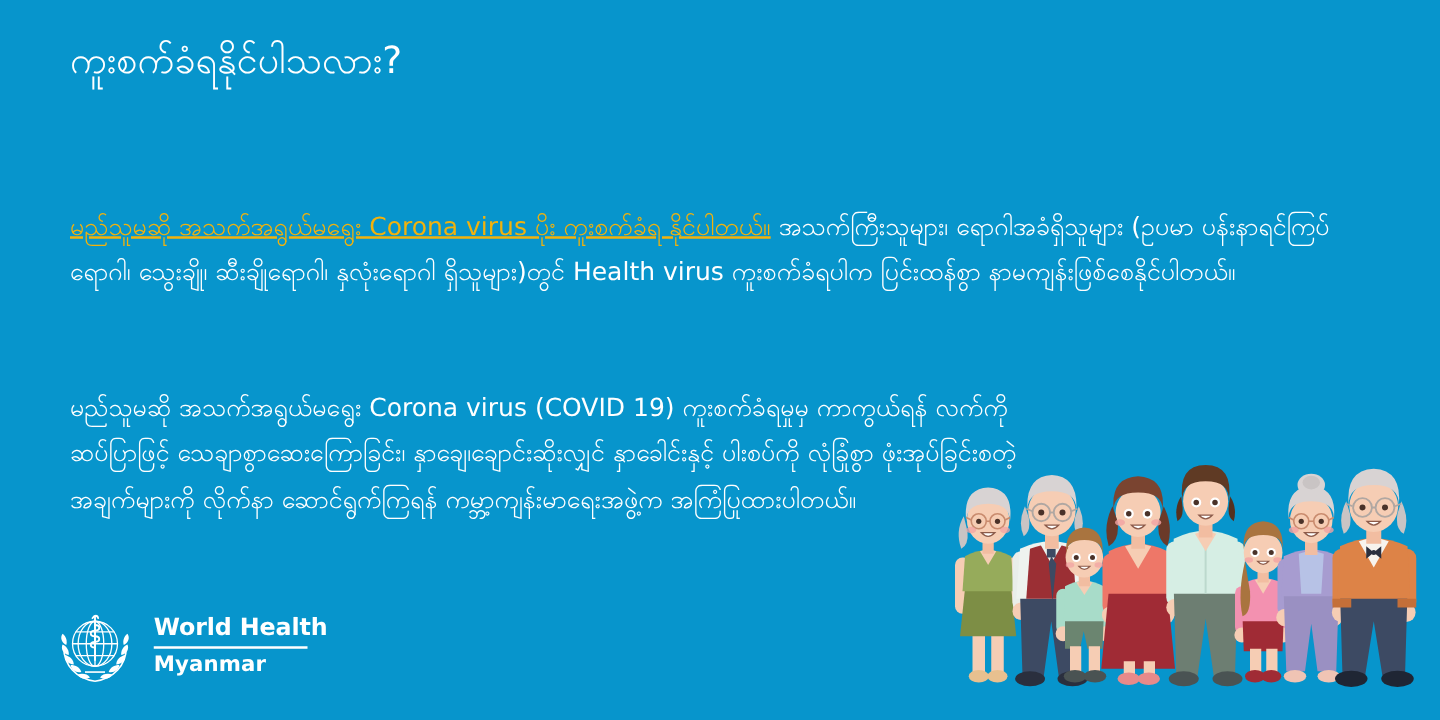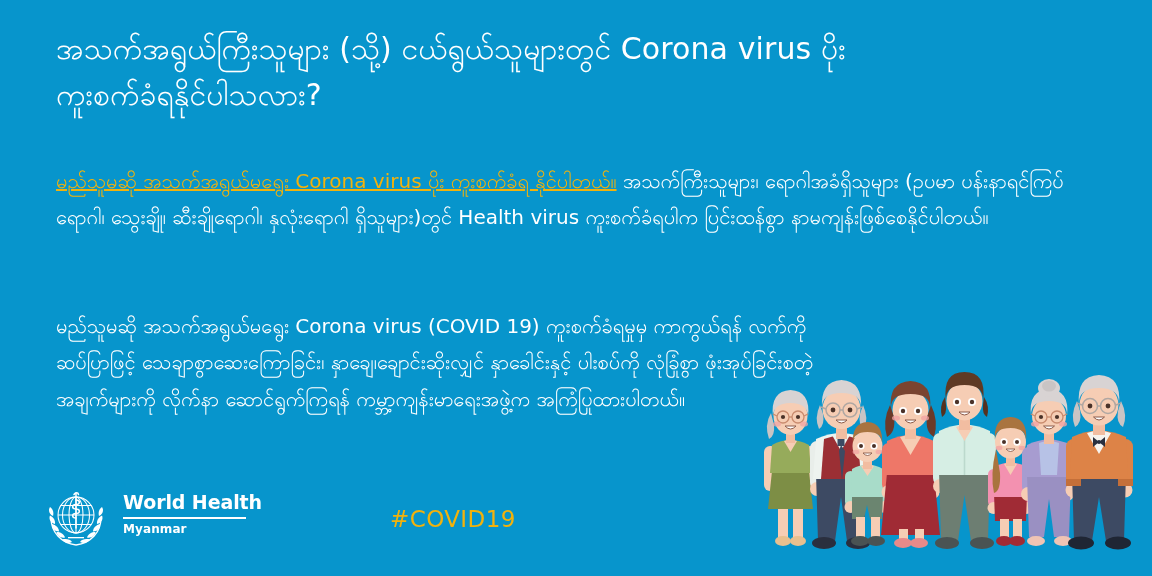--- a/index.html
+++ b/index.html
@@ -28,37 +28,36 @@
   .lead{color:#f2b20c;text-decoration:underline;}
 
   
   .who-logo{position:absolute;left:46px;top:489px;display:flex;align-items:flex-start;gap:17px;}
   .who-emblem{width:60px;height:60px;flex:0 0 60px;}
   .who-words{padding-top:2px;}
   .who-words .l1,.who-words .l2{
     color:#fff;font-size:19px;font-weight:700;line-height:1.16;letter-spacing:-.1px;
   }
   .who-rule{width:123px;height:2px;background:#fff;margin:4px 0 3px 0;}
-  .who-country{color:#fff;font-size:12px;font-weight:700;letter-spacing:.1px;}
+  .who-country{color:#fff;font-size:17px;font-weight:700;letter-spacing:.1px;}
 
   .hashtag{
     position:absolute;left:390px;top:506px;
     color:#f2b20c;font-size:23px;font-weight:400;letter-spacing:.4px;
   }
 
   
   .family{position:absolute;right:0;bottom:0;width:392px;height:215px;}
 </style>
 </head>
 <body>
 
 <div class="poster">
 
   <div class="headline">
-    <div>အသက်အရွယ်ကြီးသူများ (သို့) ငယ်ရွယ်သူများတွင် Corona virus ပိုး</div>
     <div>ကူးစက်ခံရနိုင်ပါသလား?</div>
   </div>
 
   <div class="body-block" id="para1">
     <span class="lead">မည်သူမဆို အသက်အရွယ်မရွေး Corona virus ပိုး ကူးစက်ခံရ နိုင်ပါတယ်။</span><span> အသက်ကြီးသူများ၊ ရောဂါအခံရှိသူများ (ဥပမာ ပန်းနာရင်ကြပ်ရောဂါ၊ သွေးချို၊ ဆီးချိုရောဂါ၊ နှလုံးရောဂါ ရှိသူများ)တွင် Health virus ကူးစက်ခံရပါက ပြင်းထန်စွာ နာမကျန်းဖြစ်စေနိုင်ပါတယ်။</span>
   </div>
 
   <div class="body-block" id="para2">မည်သူမဆို အသက်အရွယ်မရွေး Corona virus (COVID 19) ကူးစက်ခံရမှုမှ ကာကွယ်ရန် လက်ကို ဆပ်ပြာဖြင့် သေချာစွာဆေးကြောခြင်း၊ နှာချေ၊ချောင်းဆိုးလျှင် နှာခေါင်းနှင့် ပါးစပ်ကို လုံခြုံစွာ ဖုံးအုပ်ခြင်းစတဲ့ အချက်များကို လိုက်နာ ဆောင်ရွက်ကြရန် ကမ္ဘာ့ကျန်းမာရေးအဖွဲ့က အကြံပြုထားပါတယ်။</div>
 
   <div class="who-logo">
@@ -95,21 +94,20 @@
 
       <rect x="44" y="96" width="32" height="2.6" fill="#ffffff"></rect>
     </svg>
     <div class="who-words">
       <div class="l1">World Health</div>
       <div class="who-rule"></div>
       <div class="who-country">Myanmar</div>
     </div>
   </div>
 
-  <div class="hashtag">#COVID19</div>
 
   <svg class="family" viewBox="0 0 392 215" aria-hidden="true">
     <defs>
       <clipPath id="cutbottom">
           <rect x="0" y="0" width="392" height="215"></rect>
         </clipPath>
     </defs>
     <g clip-path="url(#cutbottom)">
 
       <g>

